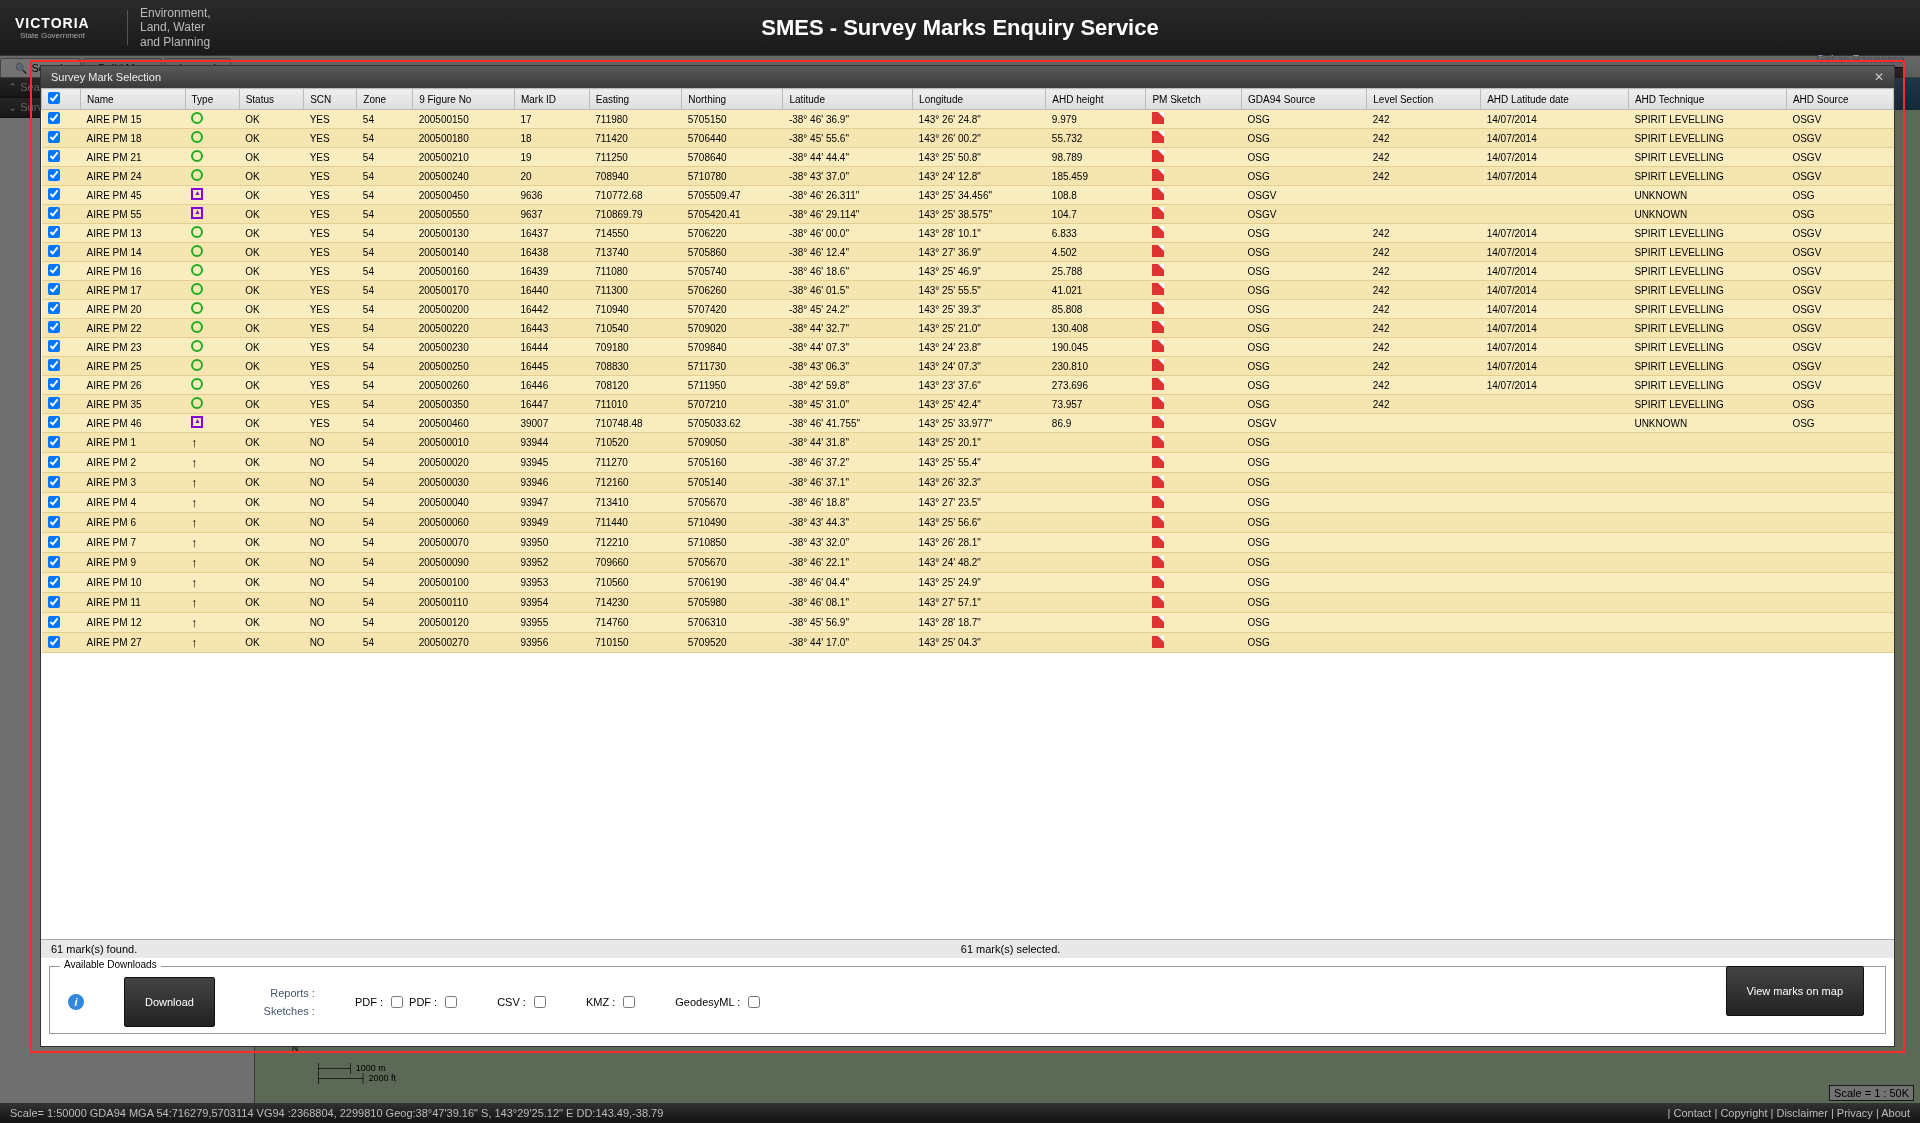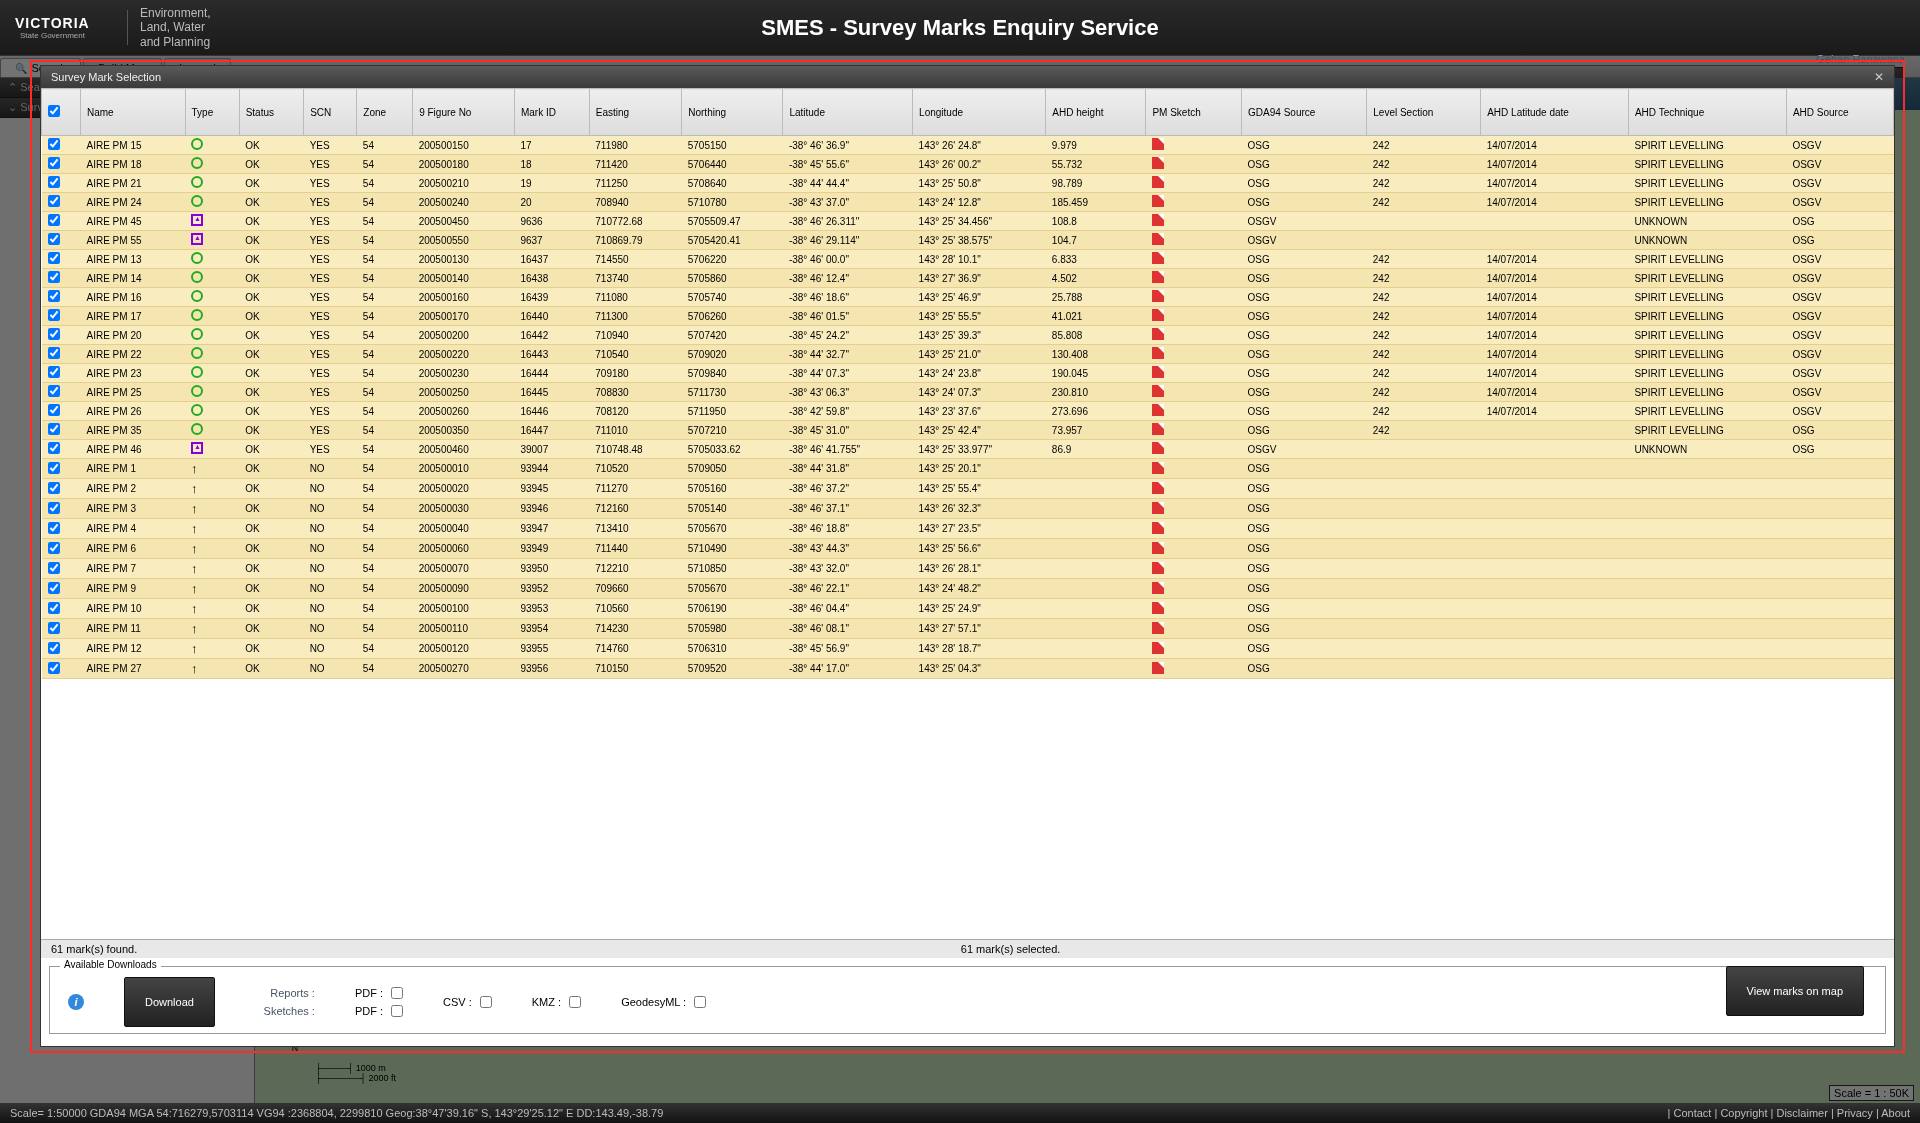--- a/index.html
+++ b/index.html
@@ -49,21 +49,21 @@
 .overlay { position: absolute; top: 56px; left: 0; right: 0; bottom: 20px; background: rgba(0,0,0,0.55); z-index: 100; }
 .red-outline { position: absolute; top: 60px; left: 30px; right: 15px; bottom: 70px; border: 2px solid #ff2a2a; z-index: 200; pointer-events: none; }
 .modal { position: absolute; top: 65px; left: 40px; right: 25px; bottom: 76px; background: #fff; z-index: 150; display: flex; flex-direction: column; border: 1px solid #333; }
 .modal-hdr { background: linear-gradient(#5a5a5a,#3a3a3a); color: #eee; padding: 4px 10px; font-size: 11px; display: flex; justify-content: space-between; align-items: center; }
 .modal-close { color: #ccc; cursor: pointer; font-size: 12px; }
 
 
 .tbl-wrap { flex: 1; overflow: hidden; position: relative; }
 .tbl-scroll { position: absolute; top: 0; left: 0; right: 0; bottom: 0; overflow-y: scroll; }
 .tbl { width: 100%; border-collapse: collapse; font-size: 10px; }
-.tbl th { background: linear-gradient(#eee,#ddd); border: 1px solid #bbb; padding: 16px 6px; text-align: left; font-weight: normal; position: sticky; top: 0; white-space: nowrap; }
+.tbl th { background: linear-gradient(#eee,#ddd); border: 1px solid #bbb; padding: 3px 6px; text-align: left; font-weight: normal; position: sticky; top: 0; white-space: nowrap; }
 .tbl td { border-bottom: 1px solid #e3d090; padding: 2px 6px; background: #f9edc0; white-space: nowrap; }
 .tbl tr:nth-child(even) td { background: #f5e5b0; }
 .chk { width: 12px; height: 12px; }
 .type-circle { width: 12px; height: 12px; border: 2px solid #2a2; border-radius: 50%; display: inline-block; }
 .type-box { width: 12px; height: 12px; border: 2px solid #80d; display: inline-block; position: relative; }
 .type-box::after { content:"▲"; font-size:7px; position:absolute; top:-1px; left:1px; color:#80d;}
 .type-arrow { font-size: 13px; font-weight: bold; }
 .pdf-ico { width:12px; height:12px; background:#d33; display:inline-block; position:relative; }
 .pdf-ico::after{content:""; position:absolute; top:0;right:0;border:3px solid #fff; border-left-color:transparent;border-bottom-color:transparent;}
 
@@ -791,21 +791,21 @@
       <span class="info-ico">i</span>
       <button class="btn-dark">Download</button>
       <div style="display:flex;flex-direction:column;gap:6px;">
         <div class="dl-item">
             <span class="dl-lbl">Reports :</span>
           </div>
         <div class="dl-item">
             <span class="dl-lbl">Sketches :</span>
           </div>
       </div>
-      <div style="display:flex;flex-direction:column;gap:6px;">
+      <div style="display:flex;flex-direction:row;gap:6px;">
         <div class="dl-item">
             <span>PDF :</span> 
             <input type="checkbox" class="chk" style="">
           </div>
         <div class="dl-item">
             <span>PDF :</span> 
             <input type="checkbox" class="chk" style="">
           </div>
       </div>
       <div class="dl-item">

